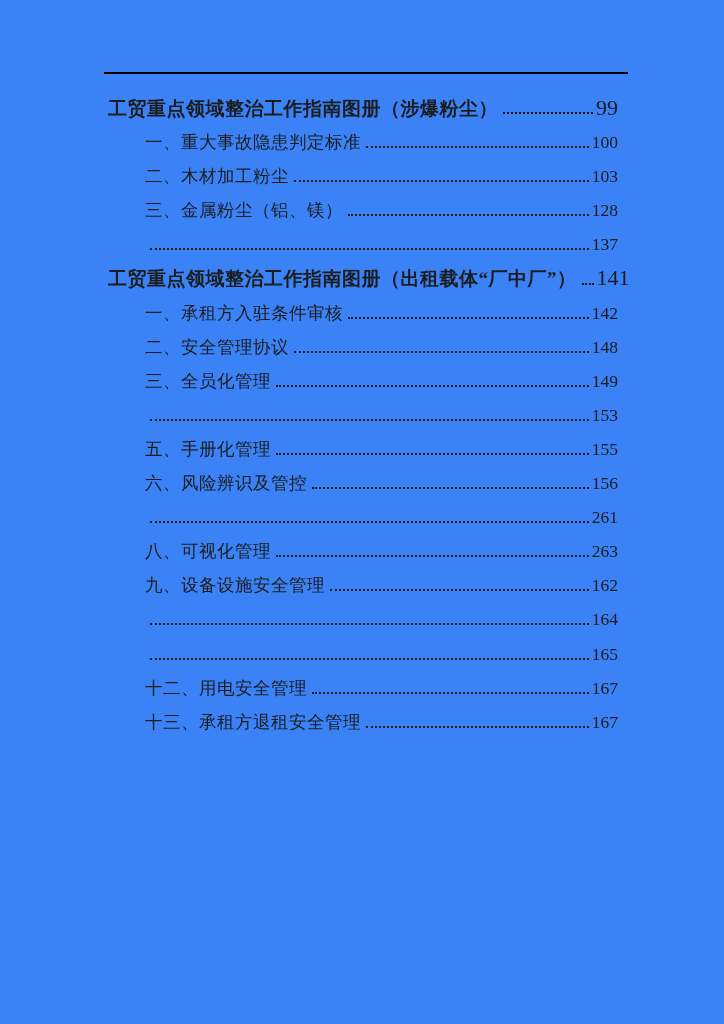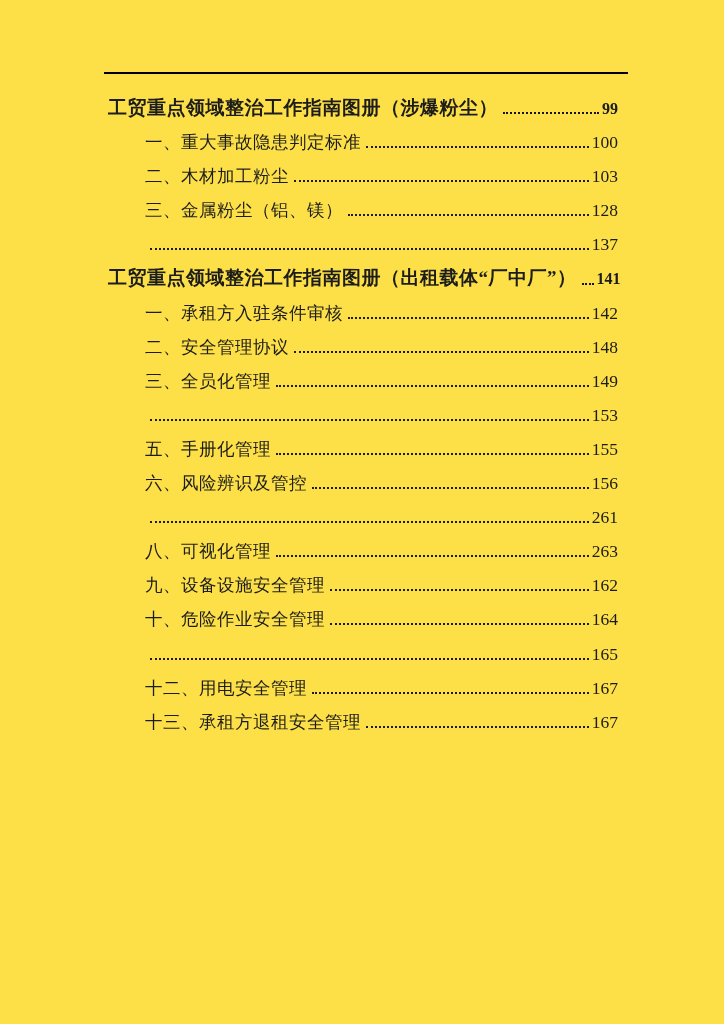--- a/index.html
+++ b/index.html
@@ -4,21 +4,21 @@
 <style>
   html, body {
     margin: 0;
     padding: 0;
     background: #ffffff;
   }
   #page {
     position: relative;
     width: 724px;
     height: 1024px;
-    background: #fde047;
+    background: #3b82f6;
     font-family: "Liberation Serif", "DejaVu Serif", serif;
     color: #1c1c1c;
     overflow: hidden;
   }
   #top-rule {
     position: absolute;
     left: 104px;
     top: 72px;
     width: 524px;
     height: 2px;
@@ -58,22 +58,22 @@
     min-width: 12px;
   }
   .level1 .leader {
     border-bottom: 2.4px dotted #141414;
   }
   .toc-page {
     flex: 0 0 auto;
     font-size: 17.5px;
   }
   .level1 .toc-page {
-    font-size: 16px;
-    font-weight: bold;
+    font-size: 22px;
+    font-weight: normal;
   }
 </style>
 </head>
 <body>
 
 <div id="page">
   <div id="top-rule"></div>
   <div id="toc">
   <div class="toc-row level1">
     <span class="toc-text">工贸重点领域整治工作指南图册（涉爆粉尘）</span>
@@ -156,21 +156,20 @@
     <span class="toc-page">263</span>
   </div>
 
   <div class="toc-row level2">
     <span class="toc-text">九、设备设施安全管理</span>
     <span class="leader"></span>
     <span class="toc-page">162</span>
   </div>
 
   <div class="toc-row level2">
-    <span class="toc-text">十、危险作业安全管理</span>
     <span class="leader"></span>
     <span class="toc-page">164</span>
   </div>
 
   <div class="toc-row level2">
     <span class="leader"></span>
     <span class="toc-page">165</span>
   </div>
 
   <div class="toc-row level2">

